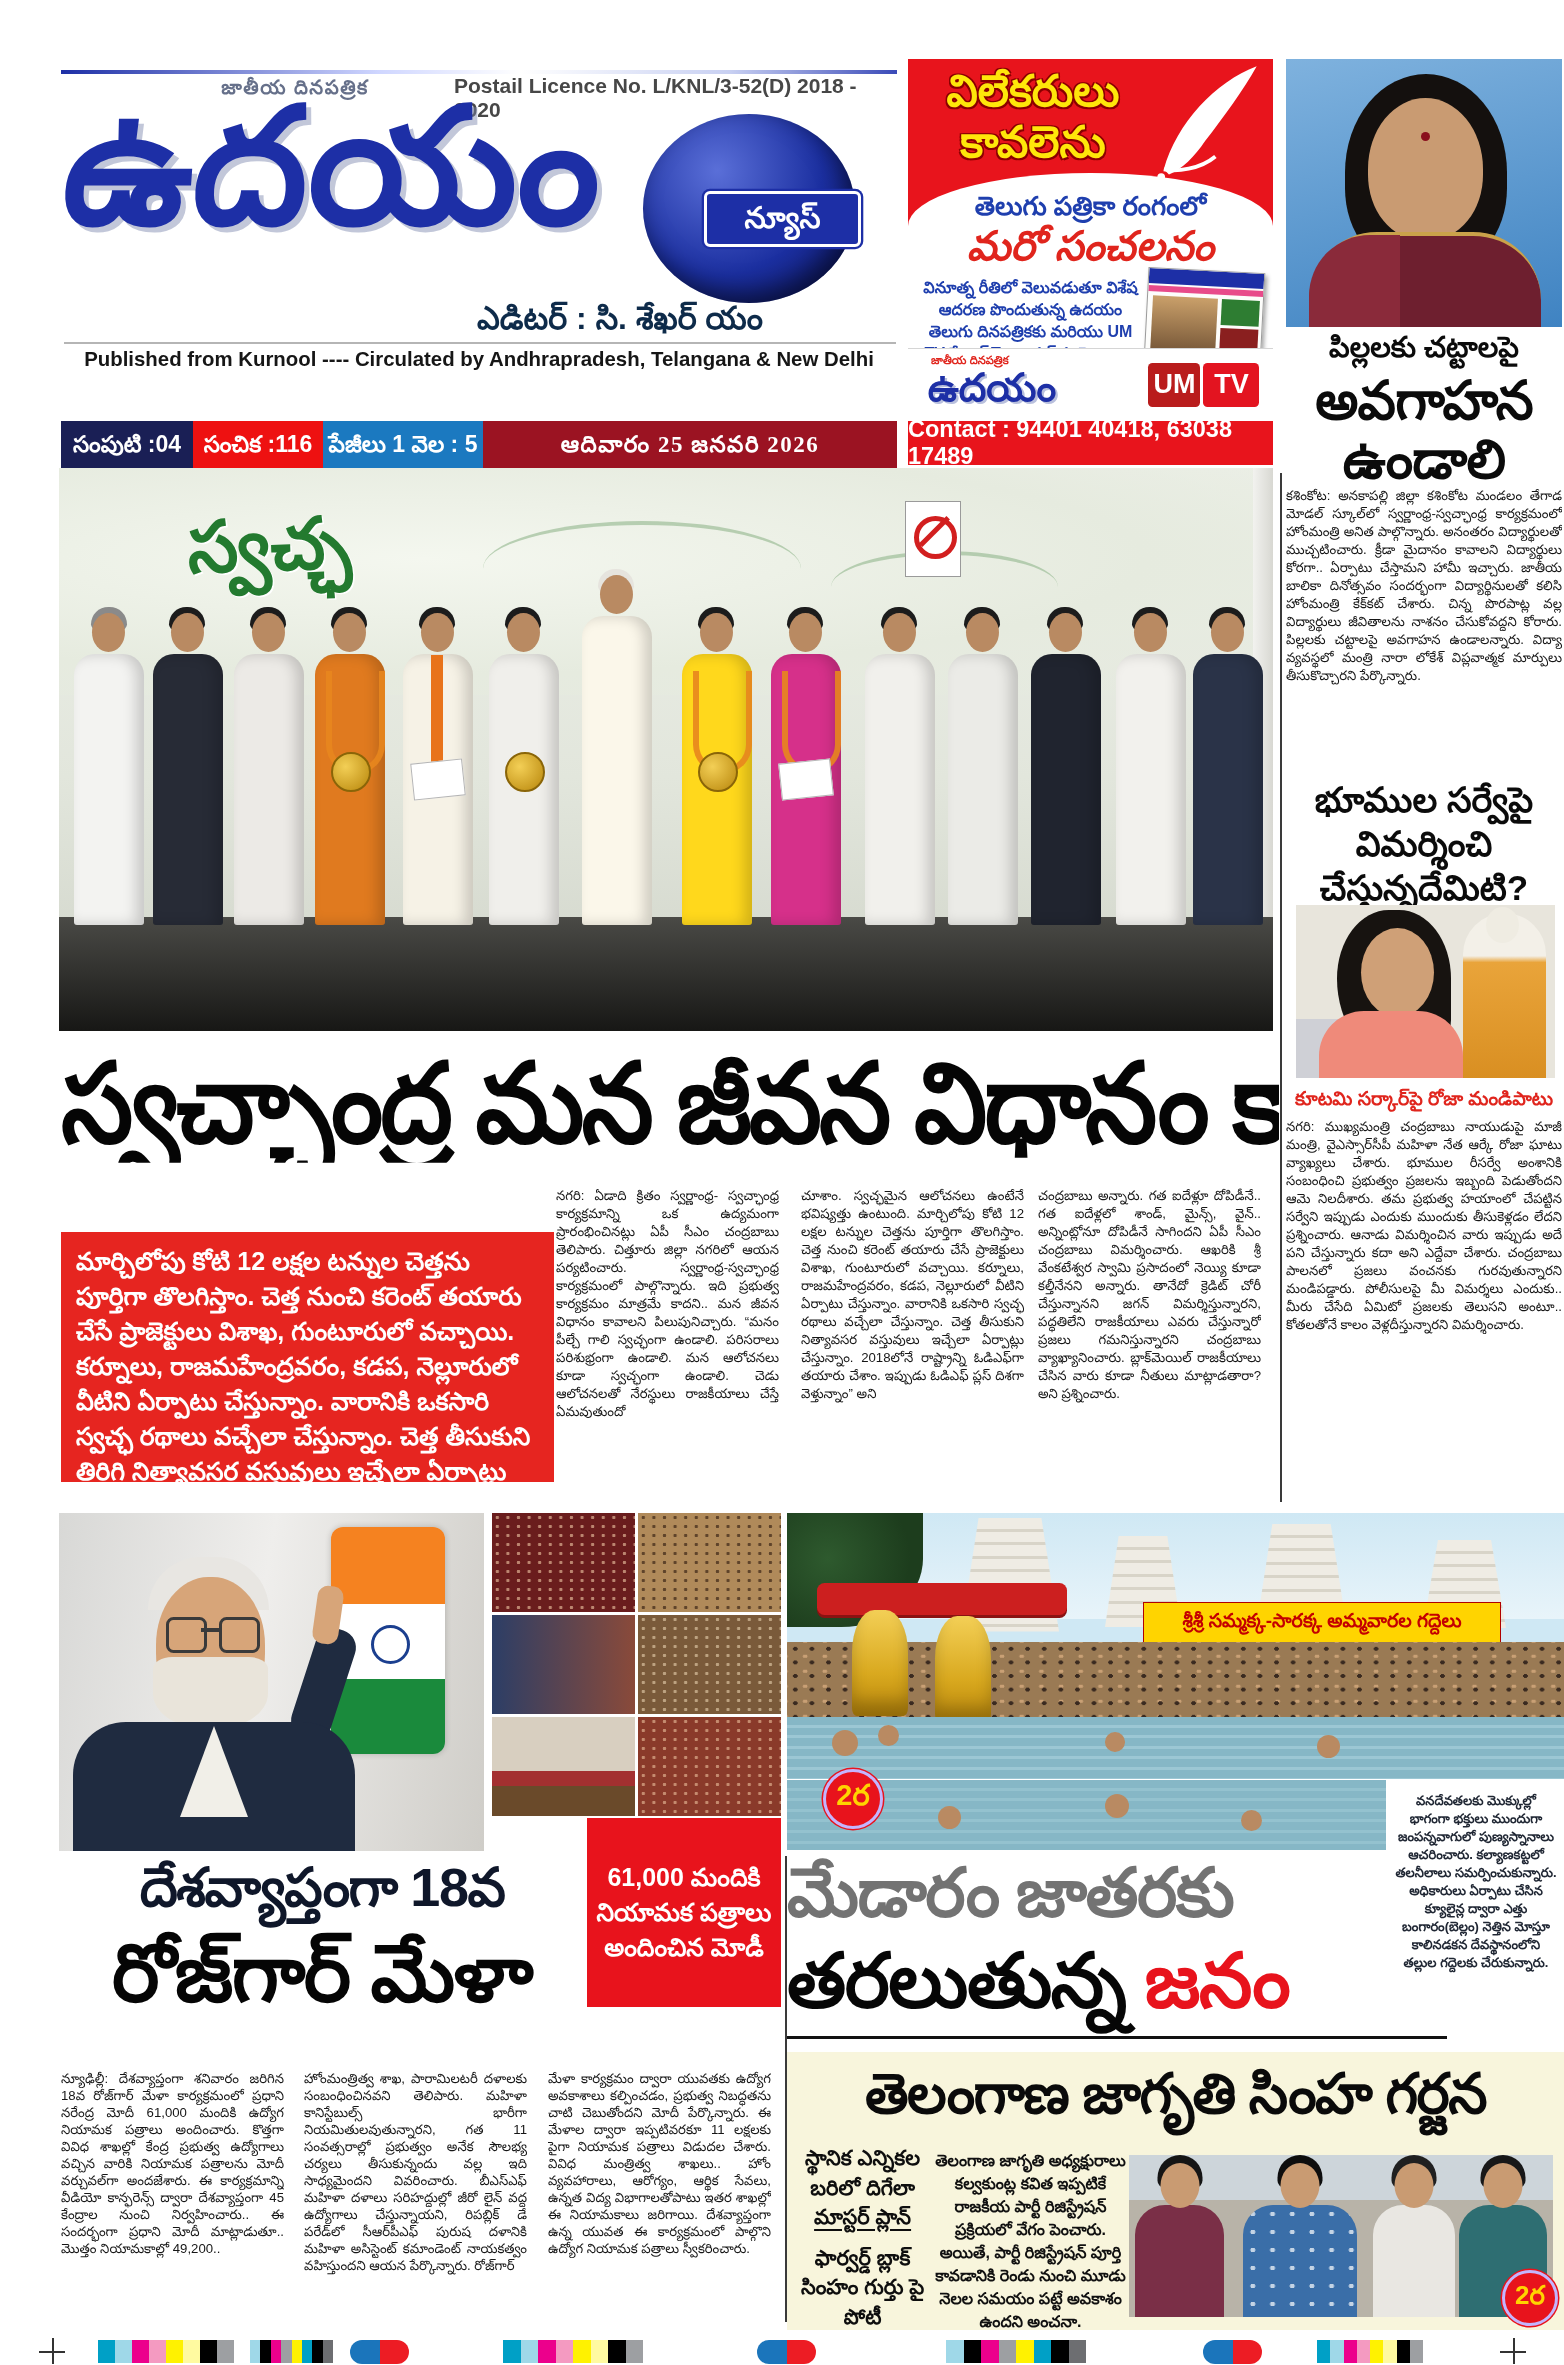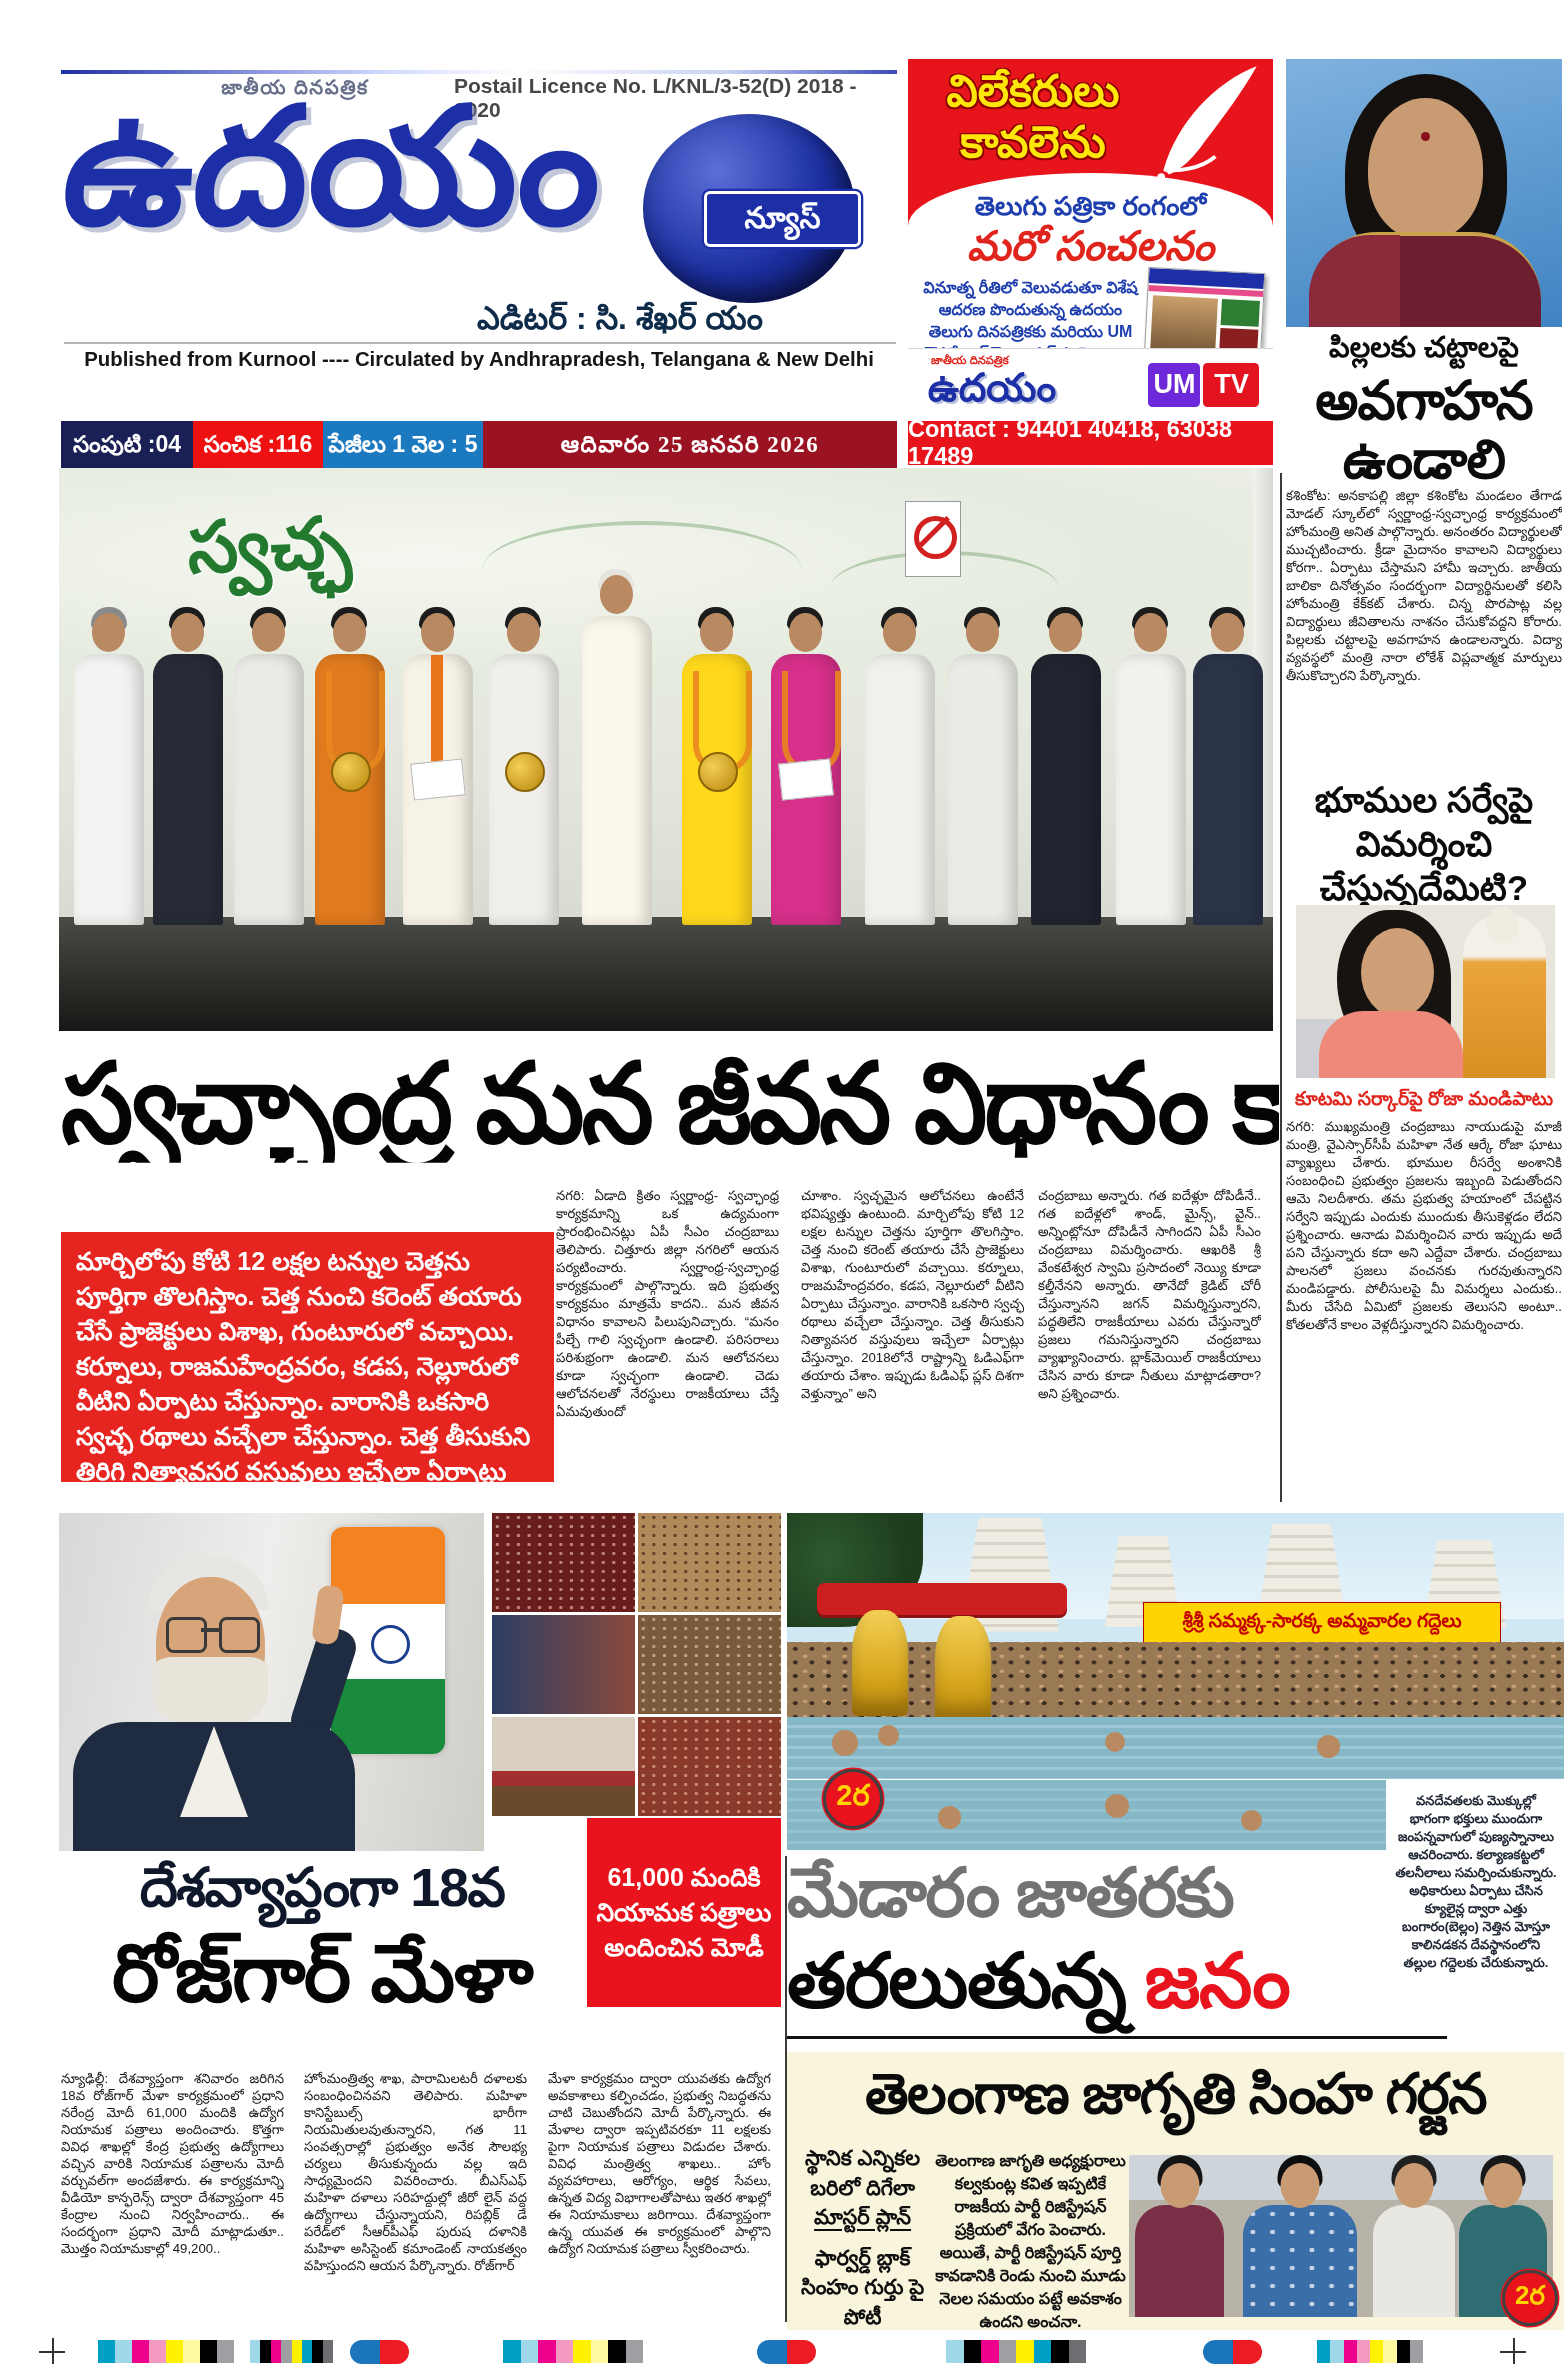--- a/index.html
+++ b/index.html
@@ -42,21 +42,21 @@
     border-radius:182px 182px 0 0 / 53px 53px 0 0;}
   .ad-tag{left:0;top:18px;width:365px;text-align:center;font-size:26px;font-weight:800;color:#1f3fae;}
   .ad-high{left:0;top:50px;width:365px;text-align:center;font-size:41px;font-weight:900;font-style:italic;color:#e0251d;}
   .ad-body{left:9px;top:104px;width:227px;text-align:center;font-size:16px;line-height:22px;font-weight:700;color:#1f3fae;}
   .ad-paper{right:10.6px;top:97px;width:115px;height:130px;background:#fdfdfb;border:0.8px solid #9a9a9a;
     box-shadow:2.3px 3px 4.5px rgba(0,0,0,.35);transform:rotate(3deg);overflow:hidden;}
   .ad-strip{left:908px;top:348px;width:365px;height:73px;background:#ffffff;border-top:0.8px solid #d5d5d5;}
   .ad-brand-name{left:19.7px;top:16.6px;font-size:39px;font-weight:900;color:#1d2fa6;text-shadow:2.3px 2.3px 0 #b9c0dd;}
   .ad-brand-tag{left:23px;top:4.5px;font-size:11.4px;font-weight:700;color:#e0251d;}
   .umtv{right:13.6px;top:13.6px;display:flex;gap:3px;}
-  .umtv .um{width:52px;height:44px;background:#6d28d9;color:#fff;font-weight:900;font-size:27px;
+  .umtv .um{width:52px;height:44px;background:#b91c1c;color:#fff;font-weight:900;font-size:27px;
     display:flex;align-items:center;justify-content:center;border-radius:4.5px;}
   .umtv .tv{width:56px;height:44px;background:#e31420;color:#fff;font-weight:900;font-size:27px;
     display:flex;align-items:center;justify-content:center;border-radius:4.5px;}
   .ad-contact{left:908px;top:421px;width:365px;height:44px;background:#e8141c;color:#fff;
     font-size:23.5px;font-weight:700;display:flex;align-items:center;justify-content:center;}
 
   
   .portrait{left:1286px;top:59px;width:276px;height:268px;background:linear-gradient(165deg,#7fb2de,#3f83c2);overflow:hidden;}
   .po-hair{left:59px;top:15px;width:162px;height:197px;border-radius:50% 50% 42% 42%;background:#14100e;}
   .po-face{left:82px;top:39px;width:115px;height:142px;border-radius:50% 50% 46% 46%;background:#c99b72;}
@@ -160,21 +160,21 @@
     background-image:radial-gradient(#3a2a20 2.3px,transparent 2.6px),radial-gradient(#c9a075 2.3px,transparent 2.6px);
     background-size:16.6px 13.6px,19.7px 15px;background-position:0 0,8.3px 6.8px;}
   .jp-water{left:0;bottom:0;width:100%;height:62px;
     background:repeating-linear-gradient(#86b7c6 0 7.6px,#9cc7d4 7.6px 10.6px);}
   .jp-canopy{left:30px;top:70px;width:250px;height:32px;background:#cc1f1f;border-radius:7.6px;box-shadow:0 3px 0 #8a1212;}
   .jp-statue{position:absolute;width:56px;height:106px;border-radius:40% 40% 8% 8%;
     background:linear-gradient(#f3cf56,#d9a91f 60%,#b8860b);box-shadow:inset 0 -15px 15px rgba(0,0,0,.2);}
   .jp-ext{left:787px;top:1780px;width:599px;height:70px;overflow:hidden;
     background:repeating-linear-gradient(#86b7c6 0 7.6px,#94c2cf 7.6px 10.6px);}
   .jp-bather{position:absolute;border-radius:50%;background:#b98a62;}
-  .badge{border-radius:50%;background:#e8131c;border:3px solid #404040;box-shadow:0 0 0 1.5px #e8131c;
+  .badge{border-radius:50%;background:#e8131c;border:3px solid #c4b5fd;box-shadow:0 0 0 1.5px #e8131c;
     display:flex;align-items:center;justify-content:center;font-weight:900;color:#ffd400;}
   .badge1{left:823px;top:1769px;width:54px;height:54px;font-size:29px;}
   .jp-caption{left:1395px;top:1792px;width:162px;height:224px;font-size:13px;line-height:18px;
     font-weight:700;color:#1f2633;text-align:center;overflow:hidden;}
   .med-h1{left:787px;top:1853px;width:598px;font-size:68px;font-weight:900;color:#737373;letter-spacing:-1.5px;white-space:nowrap;overflow:hidden;}
   .med-h2{left:787px;top:1937px;width:598px;font-size:76px;font-weight:900;color:#060606;letter-spacing:-1.5px;white-space:nowrap;overflow:hidden;}
   .med-h2 .red{color:#e8131c;}
   .med-rule{left:787px;top:2036px;width:660px;height:3px;background:#111;}
 
   

